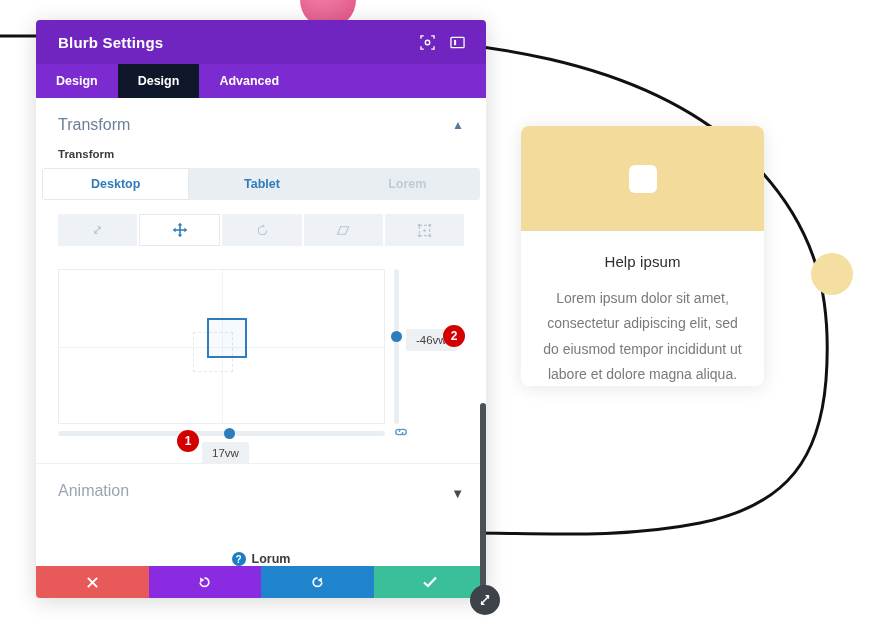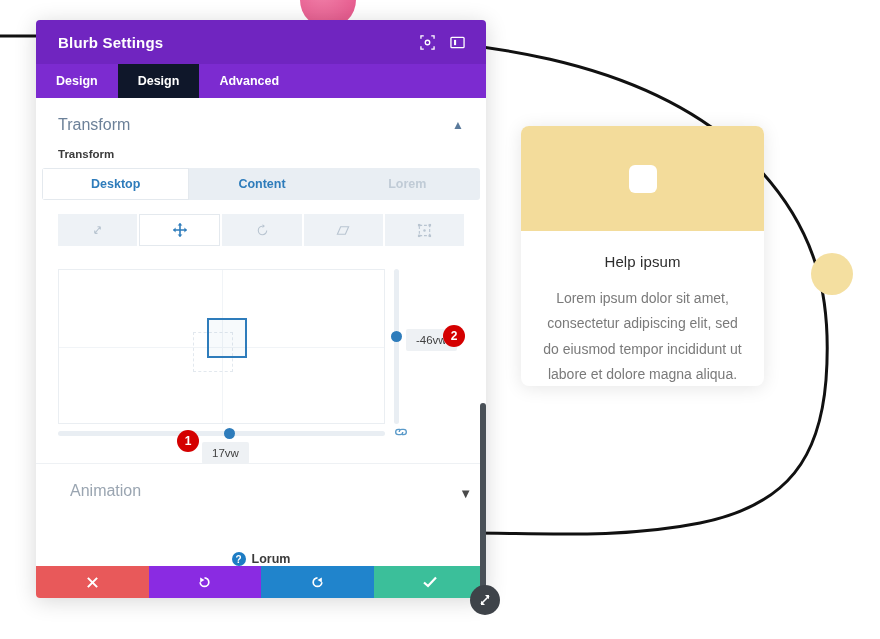--- a/index.html
+++ b/index.html
@@ -281,23 +281,22 @@
     display: flex; align-items: center; justify-content: center;
     z-index: 20;
   }
   .badge-1 { left: 177px; top: 430px; }
   .badge-2 { left: 443px; top: 325px; }
 
   .divider { height: 1px; background: #eef1f4; margin-top: 24px; }
 
   .animation-row {
     display: flex; align-items: flex-end;
-    padding: 18px 14px;
-    cursor: pointer;
-    margin-left: 20px;
+    padding: 18px 22px;
+    cursor: pointer;
   }
   .animation-row .title {
     flex: 1;
     font-size: 16px;
     color: #9aa5b1;
     font-weight: 400;
   }
   .caret-dn { color:#4a4a4a; font-size: 13px; line-height: 1; }
 
   .help-row {
@@ -405,21 +404,21 @@
 
       <div class="section-head">
         <div class="title">Transform</div>
         <div class="caret">▲</div>
       </div>
 
       <div class="field-label">Transform</div>
 
       <div class="device-row">
         <div class="device-btn active">Desktop</div>
-        <div class="device-btn">Content</div>
+        <div class="device-btn">Tablet</div>
         <div class="device-btn disabled">Lorem</div>
       </div>
 
       <div class="mode-row">
         <div class="mode-btn">
           <svg width="15" height="15" viewBox="0 0 16 16">
             <path d="M11,4 L5,11 M11,4 H8 M11,4 V7 M5,11 H8 M5,11 V8" fill="none" stroke="#b9c5d1" stroke-width="1.2"></path>
           </svg>
         </div>
         <div class="mode-btn active">

